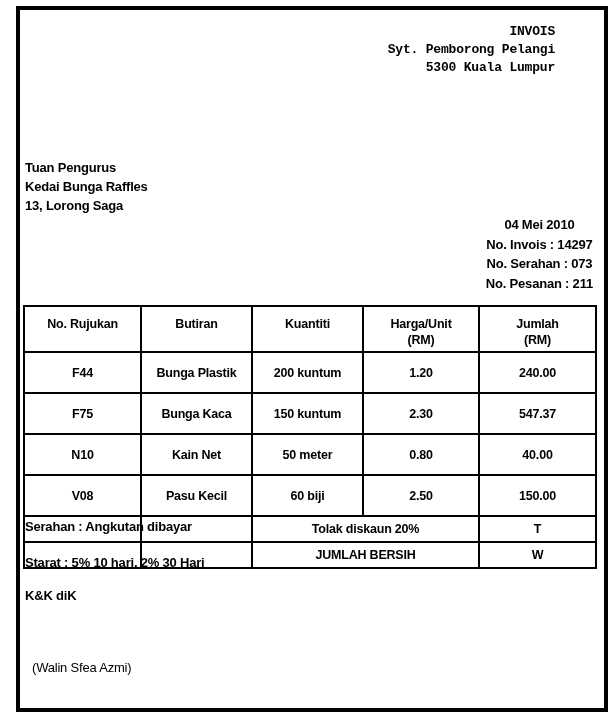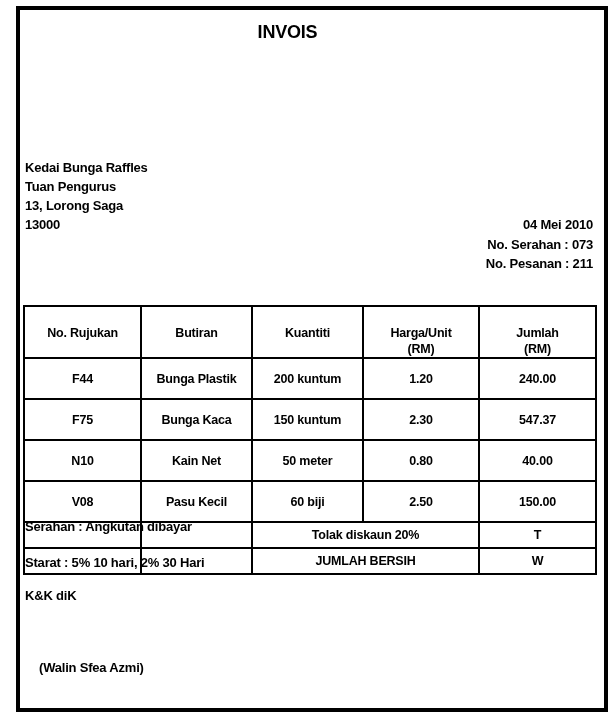--- a/index.html
+++ b/index.html
@@ -20,40 +20,41 @@
     left: 16px; top: 6px;
     width: 592px; height: 706px;
     border: 4px solid #000000;
     background: #ffffff;
   }
 
   .header-block {
     position: absolute;
     left: 0; top: 13px;
     width: 535px;
+    text-align: right;
+    font-weight: bold;
+    font-size: 13px;
+    line-height: 18px;
+    letter-spacing: -0.2px;
+    font-family: Liberation Mono, monospace;
+  }
+
+  .recipient-block {
+    position: absolute;
+    left: 5px; top: 148px;
+    font-weight: bold;
+    font-size: 13px;
+    line-height: 19px;
+    letter-spacing: -0.2px;
+  }
+
+  .meta-block {
+    position: absolute;
+    right: 11px; top: 205px;
     text-align: center;
-    font-weight: bold;
-    font-size: 18px;
-    line-height: 18px;
-    letter-spacing: -0.2px;
-  }
-
-  .recipient-block {
-    position: absolute;
-    left: 5px; top: 148px;
-    font-weight: bold;
-    font-size: 13px;
-    line-height: 19px;
-    letter-spacing: -0.2px;
-  }
-
-  .meta-block {
-    position: absolute;
-    right: 11px; top: 205px;
-    text-align: right;
     font-weight: bold;
     font-size: 13px;
     line-height: 19.5px;
     letter-spacing: -0.2px;
   }
 
   table.inv-table {
     position: absolute;
     left: 3px; top: 295px;
     width: 572px;
@@ -65,21 +66,21 @@
     border: 2px solid #000000;
     text-align: center;
     font-weight: bold;
     font-size: 12.5px;
     letter-spacing: -0.2px;
     overflow: hidden;
   }
   table.inv-table th {
     height: 46px;
     vertical-align: top;
-    padding-top: 18px;
+    padding-top: 9px;
     line-height: 16px;
   }
   table.inv-table td {
     height: 41px;
     vertical-align: middle;
   }
   table.inv-table tr.summary-row td { height: 26px; margin-top: 7px; }
 
   .notes-block {
     position: absolute;
@@ -87,46 +88,48 @@
     font-weight: bold;
     font-size: 13px;
     letter-spacing: -0.2px;
   }
   .note-line1 { position: absolute; left: 0; top: 0;  white-space: nowrap; }
   .note-line2 { position: absolute; left: 0; top: 36px; white-space: nowrap; }
   .note-line3 { position: absolute; left: 0; top: 69px; white-space: nowrap; text-align: right; }
 
   .signature-block {
     position: absolute;
-    left: 19px; top: 648px;
-    font-weight: bold;
+    left: 12px; top: 648px;
+    font-weight: normal;
     font-size: 13px;
     line-height: 19px;
     letter-spacing: -0.2px;
   }
 </style>
 </head>
 <body>
 
 <div class="canvas">
   <div class="frame">
 
     <div class="header-block">
       <div>INVOIS</div>
+      <div>Syt. Pemborong Pelangi</div>
+      <div>5300 Kuala Lumpur</div>
     </div>
 
     <div class="recipient-block">
+      <div>Tuan Pengurus</div>
       <div>Kedai Bunga Raffles</div>
-      <div>Tuan Pengurus</div>
       <div>13, Lorong Saga</div>
-      <div>13000</div>
     </div>
 
     <div class="meta-block">
       <div>04 Mei 2010</div>
+      <div>No. Invois : 14297</div>
       <div>No. Serahan : 073</div>
       <div>No. Pesanan : 211</div>
     </div>
 
     <table class="inv-table">
       <colgroup>
         <col style="width:117px">
         <col style="width:111px">
         <col style="width:111px">
         <col style="width:116px">

